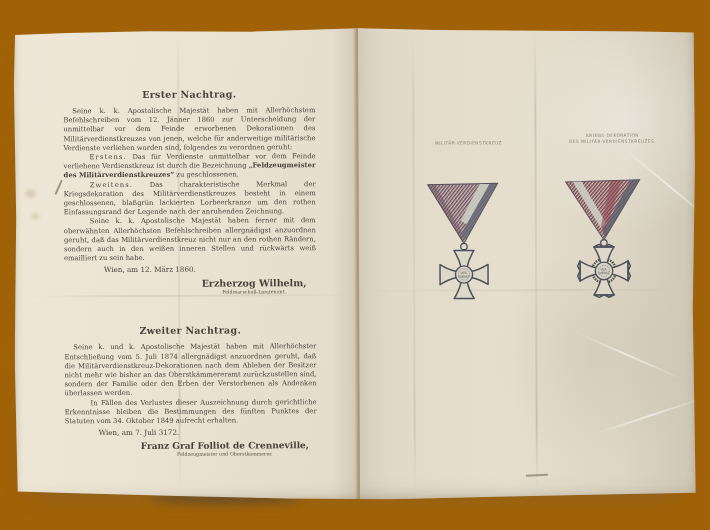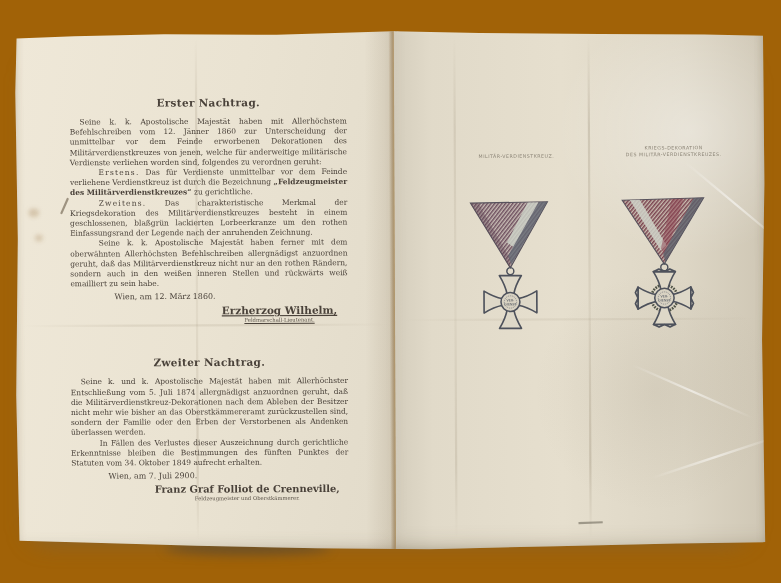--- a/index.html
+++ b/index.html
@@ -46,21 +46,21 @@
   .heading{font-weight:bold;text-align:center;font-size:9.5px;letter-spacing:.3px;margin:0 0 7px 0;}
   .heading2{margin-top:30px;}
   .para{margin:0;font-size:6.8px;line-height:9.2px;text-align:justify;}
   .p-open{text-indent:9px;}
   .p-inner{text-indent:26px;}
   .lead{letter-spacing:1.1px;}
   .para strong{font-weight:bold;}
   .dateline{font-size:7.2px;margin:2px 0 0 40px;white-space:nowrap;}
   .dateline2{margin-left:34px;}
   .sig{text-align:center;}
-  .sig1{margin:4px 0 0 120px;width:140px;text-decoration:underline;}
+  .sig1{margin:4px 0 0 120px;width:140px;}
   .sig2{margin:4px 0 0 60px;width:200px;}
   .sig-name{font-weight:bold;font-size:9.5px;white-space:nowrap;}
   .sig2 .sig-name{font-size:9px;}
   .sig-title{font-size:4.8px;margin-top:1px;color:#564e44;white-space:nowrap;}
 
   
   .caption{position:absolute;font-family:"DejaVu Sans",sans-serif;font-size:4.3px;
     letter-spacing:.45px;color:#8a8375;text-align:center;line-height:6.4px;white-space:nowrap;}
   .caption-1{left:51px;top:115px;width:120px;}
   .caption-2{left:194px;top:108px;width:120px;}
@@ -78,33 +78,33 @@
     <div class="page page-left">
       <div class="crease-v" style="left:164px;opacity:.7"></div>
       <div class="crease-h" style="top:268px;opacity:.8"></div>
       <div class="fox" style="left:12px;top:162px;width:10px;height:8px"></div>
       <div class="fox" style="left:18px;top:186px;width:7px;height:6px"></div>
       <div class="pencil-mark"></div>
 
       <div class="content">
         <div class="heading">Erster Nachtrag.</div>
         <p class="para p-open">Seine k. k. Apostolische Majestät haben mit Allerhöchstem Befehlschreiben vom 12. Jänner 1860 zur Unterscheidung der unmittelbar vor dem Feinde erworbenen Dekorationen des Militärverdienstkreuzes von jenen, welche für anderweitige militärische Verdienste verliehen worden sind, folgendes zu verordnen geruht:</p>
-        <p class="para p-inner"><span class="lead">Erstens.</span><span> Das für Verdienste unmittelbar vor dem Feinde verliehene Verdienstkreuz ist durch die Bezeichnung </span><strong>„Feldzeugmeister des Militärverdienstkreuzes“</strong><span> zu gerichtliche.</span></p>
+        <p class="para p-inner"><span class="lead">Erstens.</span><span> Das für Verdienste unmittelbar vor dem Feinde verliehene Verdienstkreuz ist durch die Bezeichnung </span><strong>„Feldzeugmeister des Militärverdienstkreuzes“</strong><span> zu geschlossenen.</span></p>
         <p class="para p-inner"><span class="lead">Zweitens.</span><span> Das charakteristische Merkmal der Kriegsdekoration des Militärverdienstkreuzes besteht in einem geschlossenen, blaßgrün lackierten Lorbeerkranze um den rothen Einfassungsrand der Legende nach der anruhenden Zeichnung.</span></p>
         <p class="para p-inner">Seine k. k. Apostolische Majestät haben ferner mit dem oberwähnten Allerhöchsten Befehlschreiben allergnädigst anzuordnen geruht, daß das Militärverdienstkreuz nicht nur an den rothen Rändern, sondern auch in den weißen inneren Stellen und rückwärts weiß emailliert zu sein habe.</p>
         <div class="dateline">Wien, am 12. März 1860.</div>
         <div class="sig sig1">
           <div class="sig-name">Erzherzog Wilhelm,</div>
           <div class="sig-title">Feldmarschall-Lieutenant.</div>
         </div>
 
         <div class="heading heading2">Zweiter Nachtrag.</div>
         <p class="para p-open">Seine k. und k. Apostolische Majestät haben mit Allerhöchster Entschließung vom 5. Juli 1874 allergnädigst anzuordnen geruht, daß die Militärverdienstkreuz-Dekorationen nach dem Ableben der Besitzer nicht mehr wie bisher an das Oberstkämmereramt zurückzustellen sind, sondern der Familie oder den Erben der Verstorbenen als Andenken überlassen werden.</p>
         <p class="para p-inner">In Fällen des Verlustes dieser Auszeichnung durch gerichtliche Erkenntnisse bleiben die Bestimmungen des fünften Punktes der Statuten vom 34. Oktober 1849 aufrecht erhalten.</p>
-        <div class="dateline dateline2">Wien, am 7. Juli 2900.</div>
+        <div class="dateline dateline2">Wien, am 7. Juli 3172.</div>
         <div class="sig sig2">
           <div class="sig-name">Franz Graf Folliot de Crenneville,</div>
           <div class="sig-title">Feldzeugmeister und Oberstkämmerer.</div>
         </div>
       </div>
     </div>
 
     <div class="gutter-shade"></div>
     <div class="fold"></div>
 

